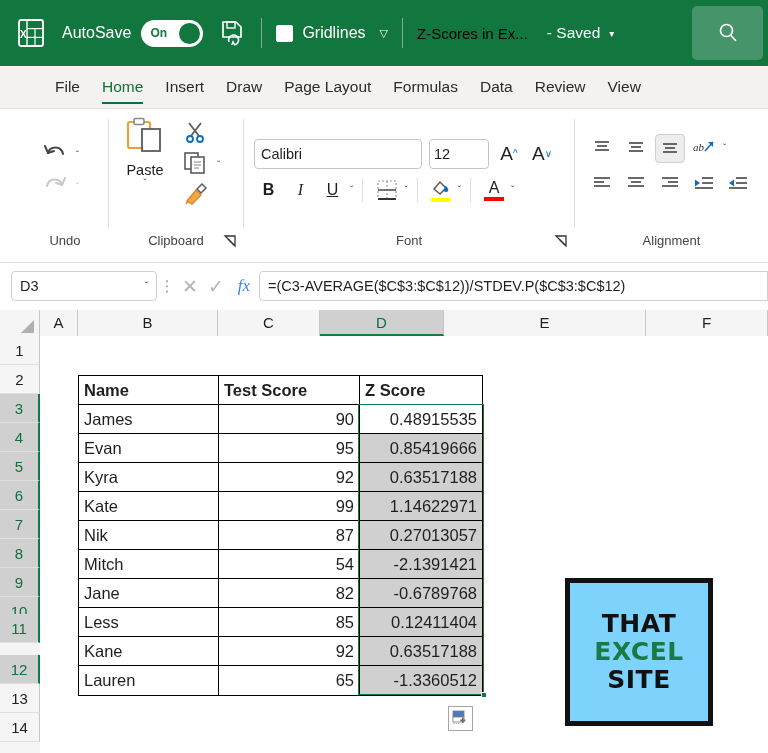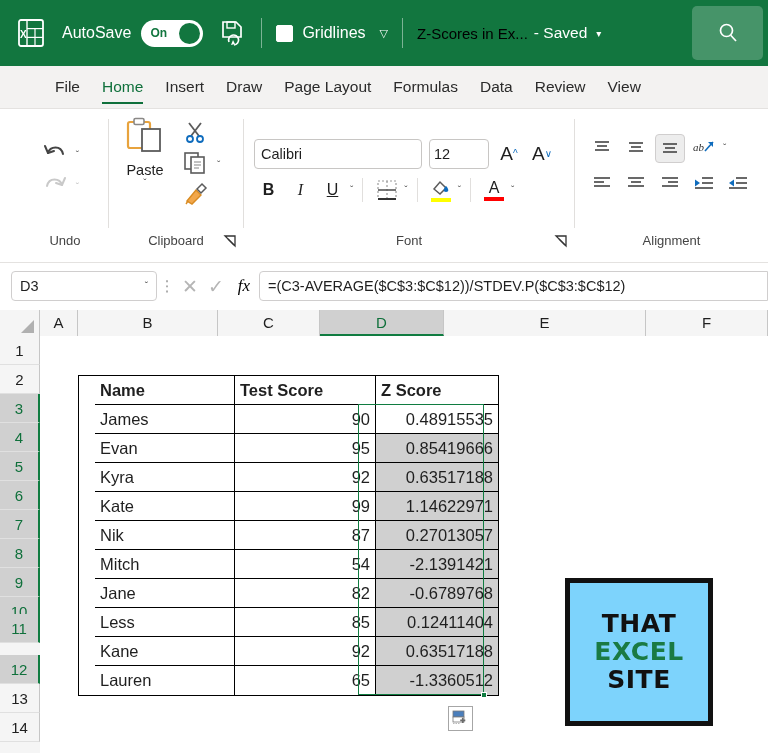--- a/index.html
+++ b/index.html
@@ -43,21 +43,21 @@
   .tb-sep {
     width: 1px; height: 30px; background: rgba(255,255,255,.45); margin-left: 14px;
   }
   .gridlines-box {
     width: 17px; height: 17px; background: #ffffff;
     border: 1px solid #ffffff; border-radius: 2px; margin-left: 14px;
   }
   .gridlines-label { color: #ffffff; font-size: 16px; margin-left: 9px; }
   .gl-caret { color: #ffffff; font-size: 11px; margin-left: 14px; }
   .doc-title { color: #000000; font-size: 15px; white-space: nowrap; }
-  .doc-saved { color: #ffffff; font-size: 15.5px; margin-left: 6px; }
+  .doc-saved { color: #ffffff; font-size: 15.5px; margin-left: 19px; }
   .doc-caret { color: #ffffff; font-size: 10px; margin-left: 9px; }
   .search-box {
     position: absolute; right: 5px; top: 6px;
     width: 71px; height: 54px; border-radius: 5px;
     background: rgba(255,255,255,.22);
     display: flex; align-items: center; justify-content: center;
   }
 
   
   .tabbar {
@@ -162,21 +162,21 @@
     margin-left: 11px; width: 146px; height: 30px;
     border: 1px solid #d0cece; border-radius: 4px; background: #fff;
     display: flex; align-items: center; padding: 0 8px;
     font-size: 14.5px; color: #1f1f1f;
   }
   .namebox .nb-caret { margin-left: auto; font-size: 10px; color: #333; }
   .fb-dots { width: 20px; text-align: center; color: #9a9a9a; font-size: 15px; }
   .fb-btn { width: 26px; height: 30px; display: flex; align-items: center;
             justify-content: center; font-size: 19px; color: #b5b5b5; }
   .fb-fx { width: 30px; display: flex; align-items: center;
-           justify-content: center; font-size: 17px; color: #000000;
+           justify-content: center; font-size: 17px; color: #3b82f6;
            font-family: "Liberation Serif", serif; font-style: italic; }
   .fb-input {
     flex: 1; height: 30px; margin-right: 0px;
     border: 1px solid #d0cece; border-top-left-radius: 4px;
     border-bottom-left-radius: 4px; background: #fff;
     font-size: 14.5px; color: #1f1f1f; padding: 0 8px;
     font-family: "Liberation Sans", sans-serif; outline: none;
   }
 
   
@@ -214,21 +214,21 @@
     border-right: 1px solid #c6c6c6;
   }
   .rhcell.hl { background: #d0d0d0; color: #0f703b;
                border-right: 2px solid #107c41; }
 
   .sheet { position: absolute; left: 40px; top: 26px; right: 0; bottom: 0;
            background: #ffffff; }
 
   
   .dtable { position: absolute; left: 38px; top: 39px;
-            border: 1.5px solid #000; background: #fff; padding-left: 16px; }
+            border: 1.5px solid #000; background: #fff; }
   .drow { display: flex; }
   .dcell {
     height: 29px; line-height: 28px; font-size: 16.5px; color: #1f1f1f;
     border-bottom: 1.2px solid #000; border-right: 1.2px solid #000;
     padding: 0 5px; white-space: nowrap; overflow: hidden;
   }
   .dcell.last { border-right: none; }
   .drow.lastrow .dcell { border-bottom: none; }
   .c-name { width: 140px; text-align: left; }
   .c-score { width: 141px; text-align: right; }

